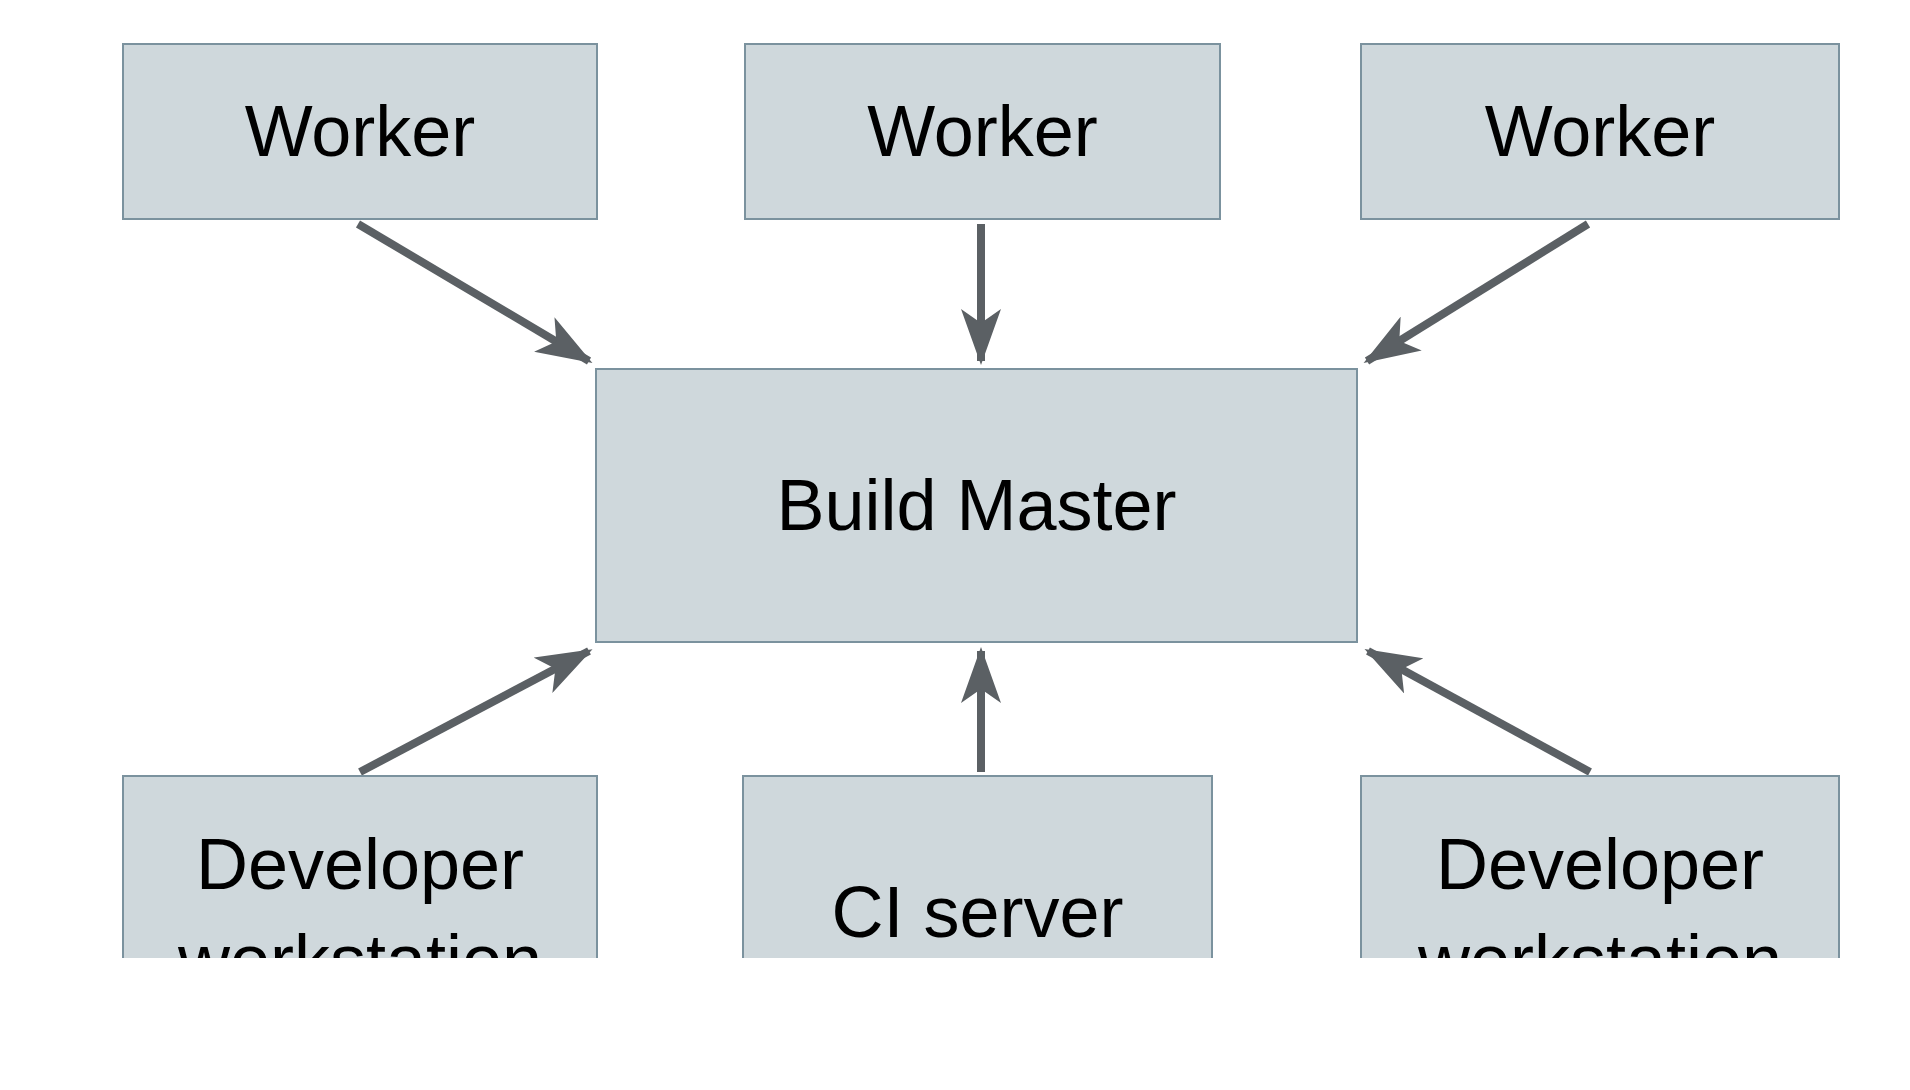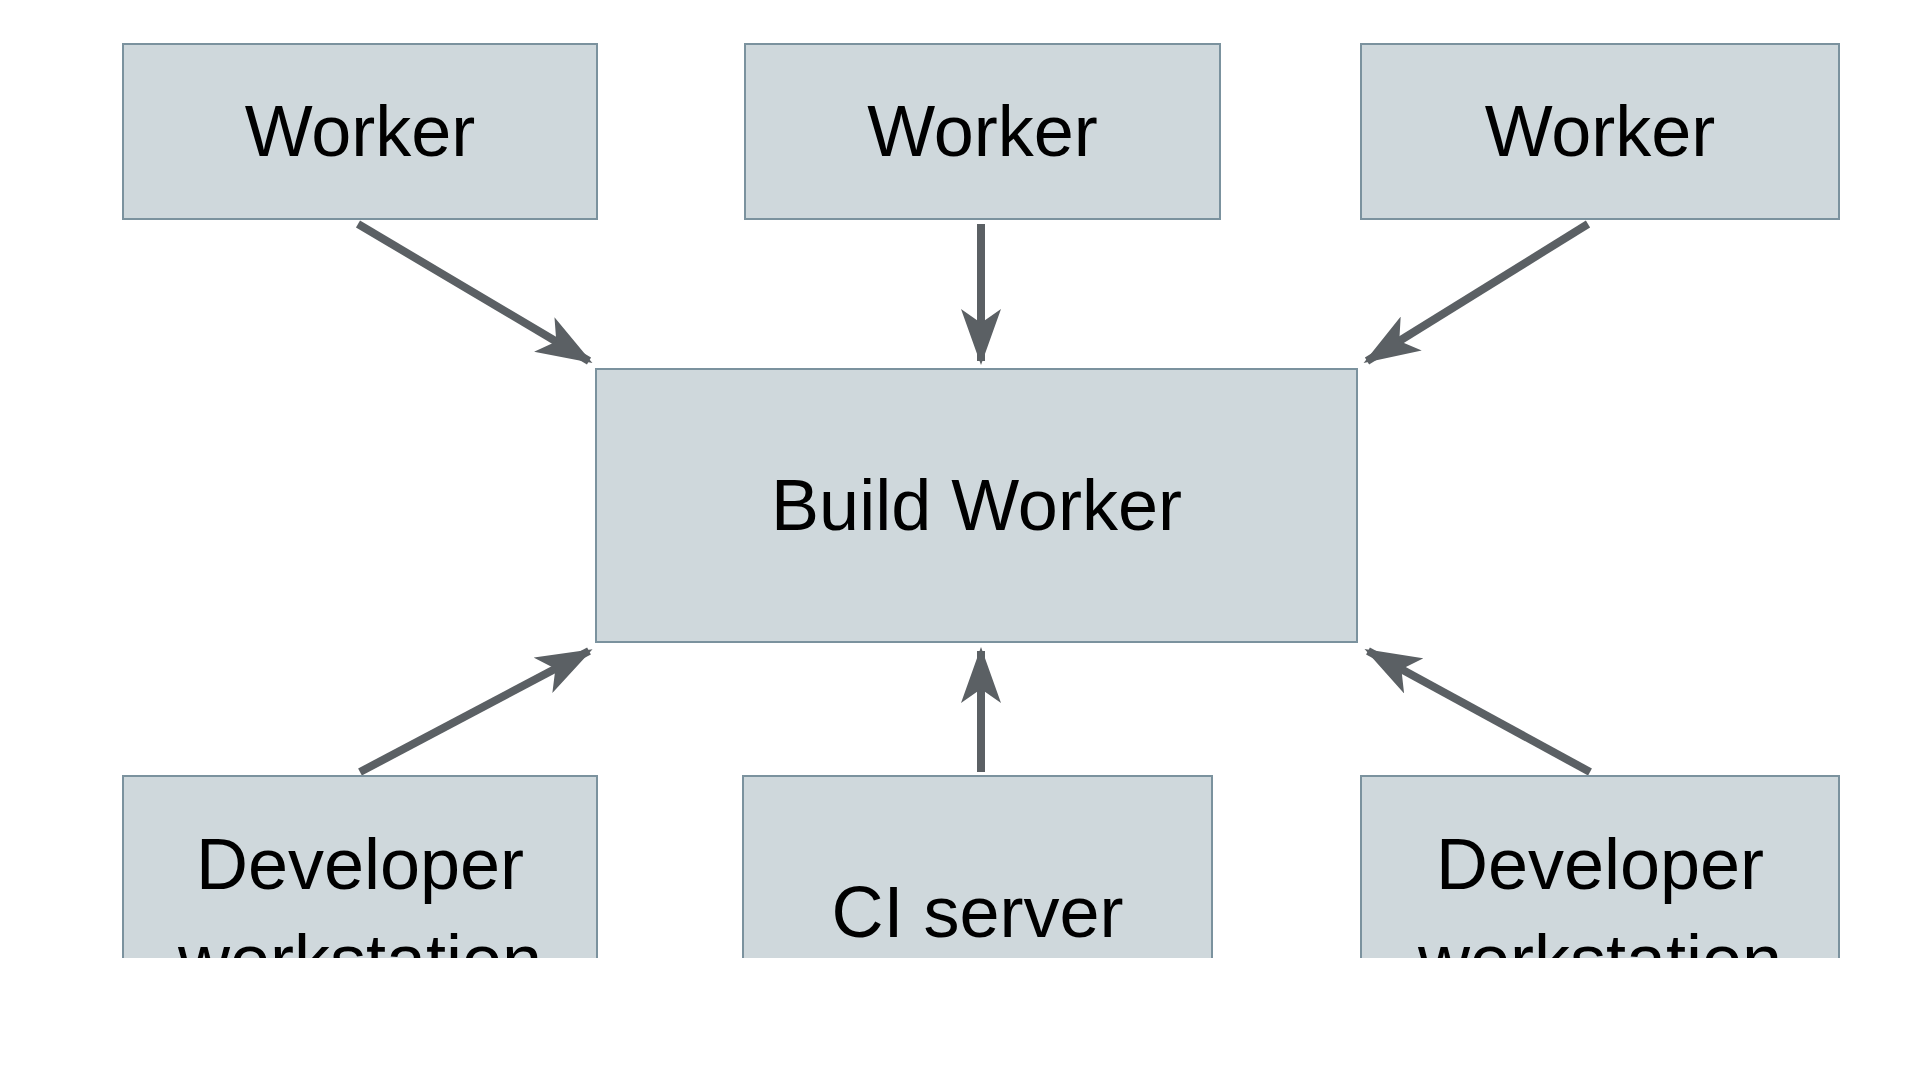--- a/index.html
+++ b/index.html
@@ -79,21 +79,21 @@
 
   <div class="node pos-worker-center">
     <span class="node-label">Worker</span>
   </div>
 
   <div class="node pos-worker-right">
     <span class="node-label">Worker</span>
   </div>
 
   <div class="node pos-build-master">
-    <span class="node-label">Build Worker</span>
+    <span class="node-label">Build Master</span>
   </div>
 
   <div class="node pos-dev-left">
     <span class="node-label">Developer workstation</span>
   </div>
 
   <div class="node pos-ci-server">
     <span class="node-label">CI server</span>
   </div>
 

